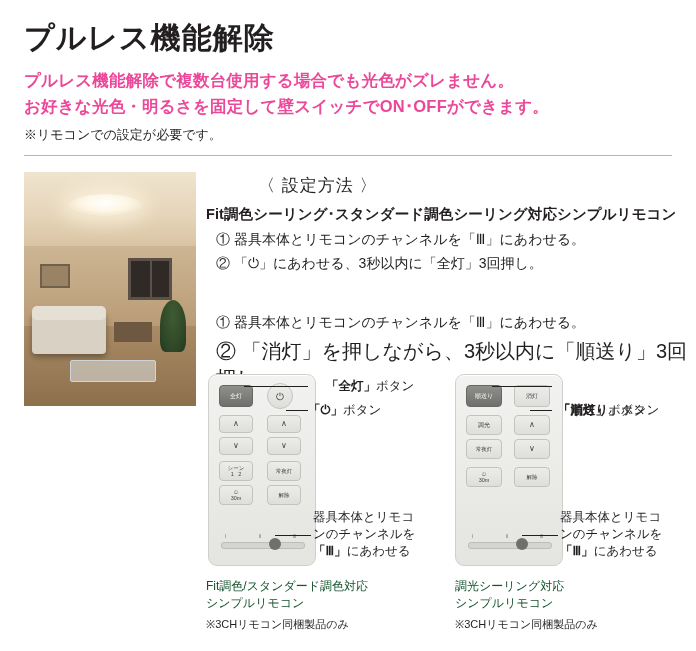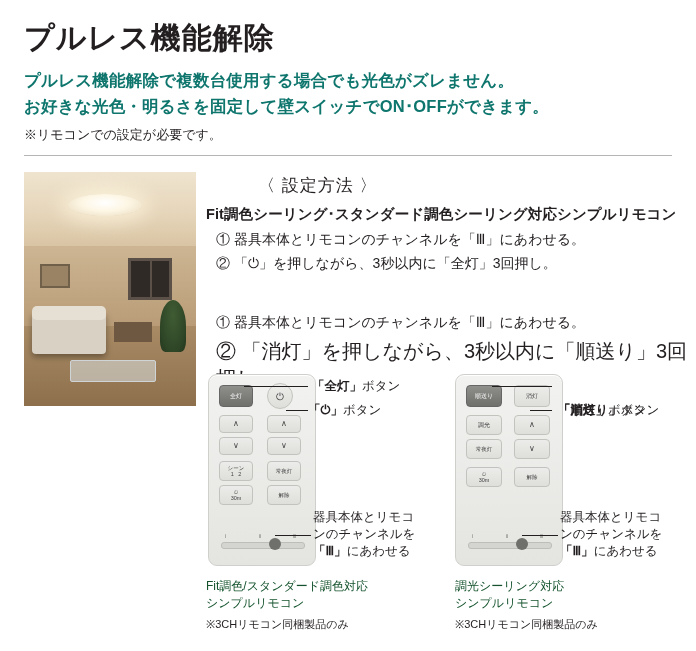--- a/index.html
+++ b/index.html
@@ -33,21 +33,21 @@
     letter-spacing: 1px;
     color: #231f20;
   }
   .lead {
     position: absolute;
     left: 24px;
     top: 68px;
     font-size: 16.5px;
     font-weight: bold;
     line-height: 1.55;
-    color: #0f766e;
+    color: #ec4899;
     letter-spacing: 0.2px;
   }
   .note-top {
     position: absolute;
     left: 24px;
     top: 126px;
     font-size: 13px;
     color: #231f20;
   }
   .hr {
@@ -310,21 +310,21 @@
     <div class="plant"></div>
     <div class="sofa"></div>
     <div class="sofa2"></div>
     <div class="table"></div>
   </div>
 
   <div class="setting-head">〈 設定方法 〉</div>
 
   <div class="sec1-title">Fit調色シーリング･スタンダード調色シーリング対応シンプルリモコン</div>
   <div class="sec1-l1">① 器具本体とリモコンのチャンネルを「Ⅲ」にあわせる。</div>
-  <div class="sec1-l2">② 「⏻」を押しながら、3秒以内に「全灯」3回押し。</div>
+  <div class="sec1-l2">② 「⏻」にあわせる、3秒以内に「全灯」3回押し。</div>
 
   <div class="sec2-l1">① 器具本体とリモコンのチャンネルを「Ⅲ」にあわせる。</div>
   <div class="sec2-l2">② 「消灯」を押しながら、3秒以内に「順送り」3回押し。</div>
 
   <div class="remote" id="remote-a">
     <div class="btn dark" style="left:10px; top:10px; width:32px; height:20px;">全灯</div>
     <div class="btn round" style="left:58px; top:8px; width:24px; height:24px; font-size:10px;">⏻</div>
 
     <div class="btn" style="left:10px; top:40px; width:32px; height:16px; font-size:8px;">∧</div>
     <div class="btn" style="left:58px; top:40px; width:32px; height:16px; font-size:8px;">∧</div>
@@ -345,21 +345,21 @@
         <span style="left:38px;">Ⅱ</span>
         <span style="left:72px;">Ⅲ</span>
       </div>
       <div class="slider-track"></div>
       <div class="slider-knob"></div>
     </div>
   </div>
 
   <div class="lead-line" style="left:244px; top:386px; width:64px; height:1px;"></div>
   <div class="lead-line" style="left:307px; top:386px; width:1px; height:0px;"></div>
-  <div class="callout" style="left:312px; top:378px;">
+  <div class="callout" style="left:326px; top:378px;">
     <b>「全灯」</b><span>ボタン</span>
   </div>
 
   <div class="lead-line" style="left:286px; top:410px; width:22px; height:1px;"></div>
   <div class="callout" style="left:292px; top:402px;margin-left:16px;">
     <b>「⏻」</b><span>ボタン</span>
   </div>
 
   <div class="lead-line" style="left:275px; top:535px; width:36px; height:1px;"></div>
   <div class="callout" style="left:313px; top:509px; width:130px;">

